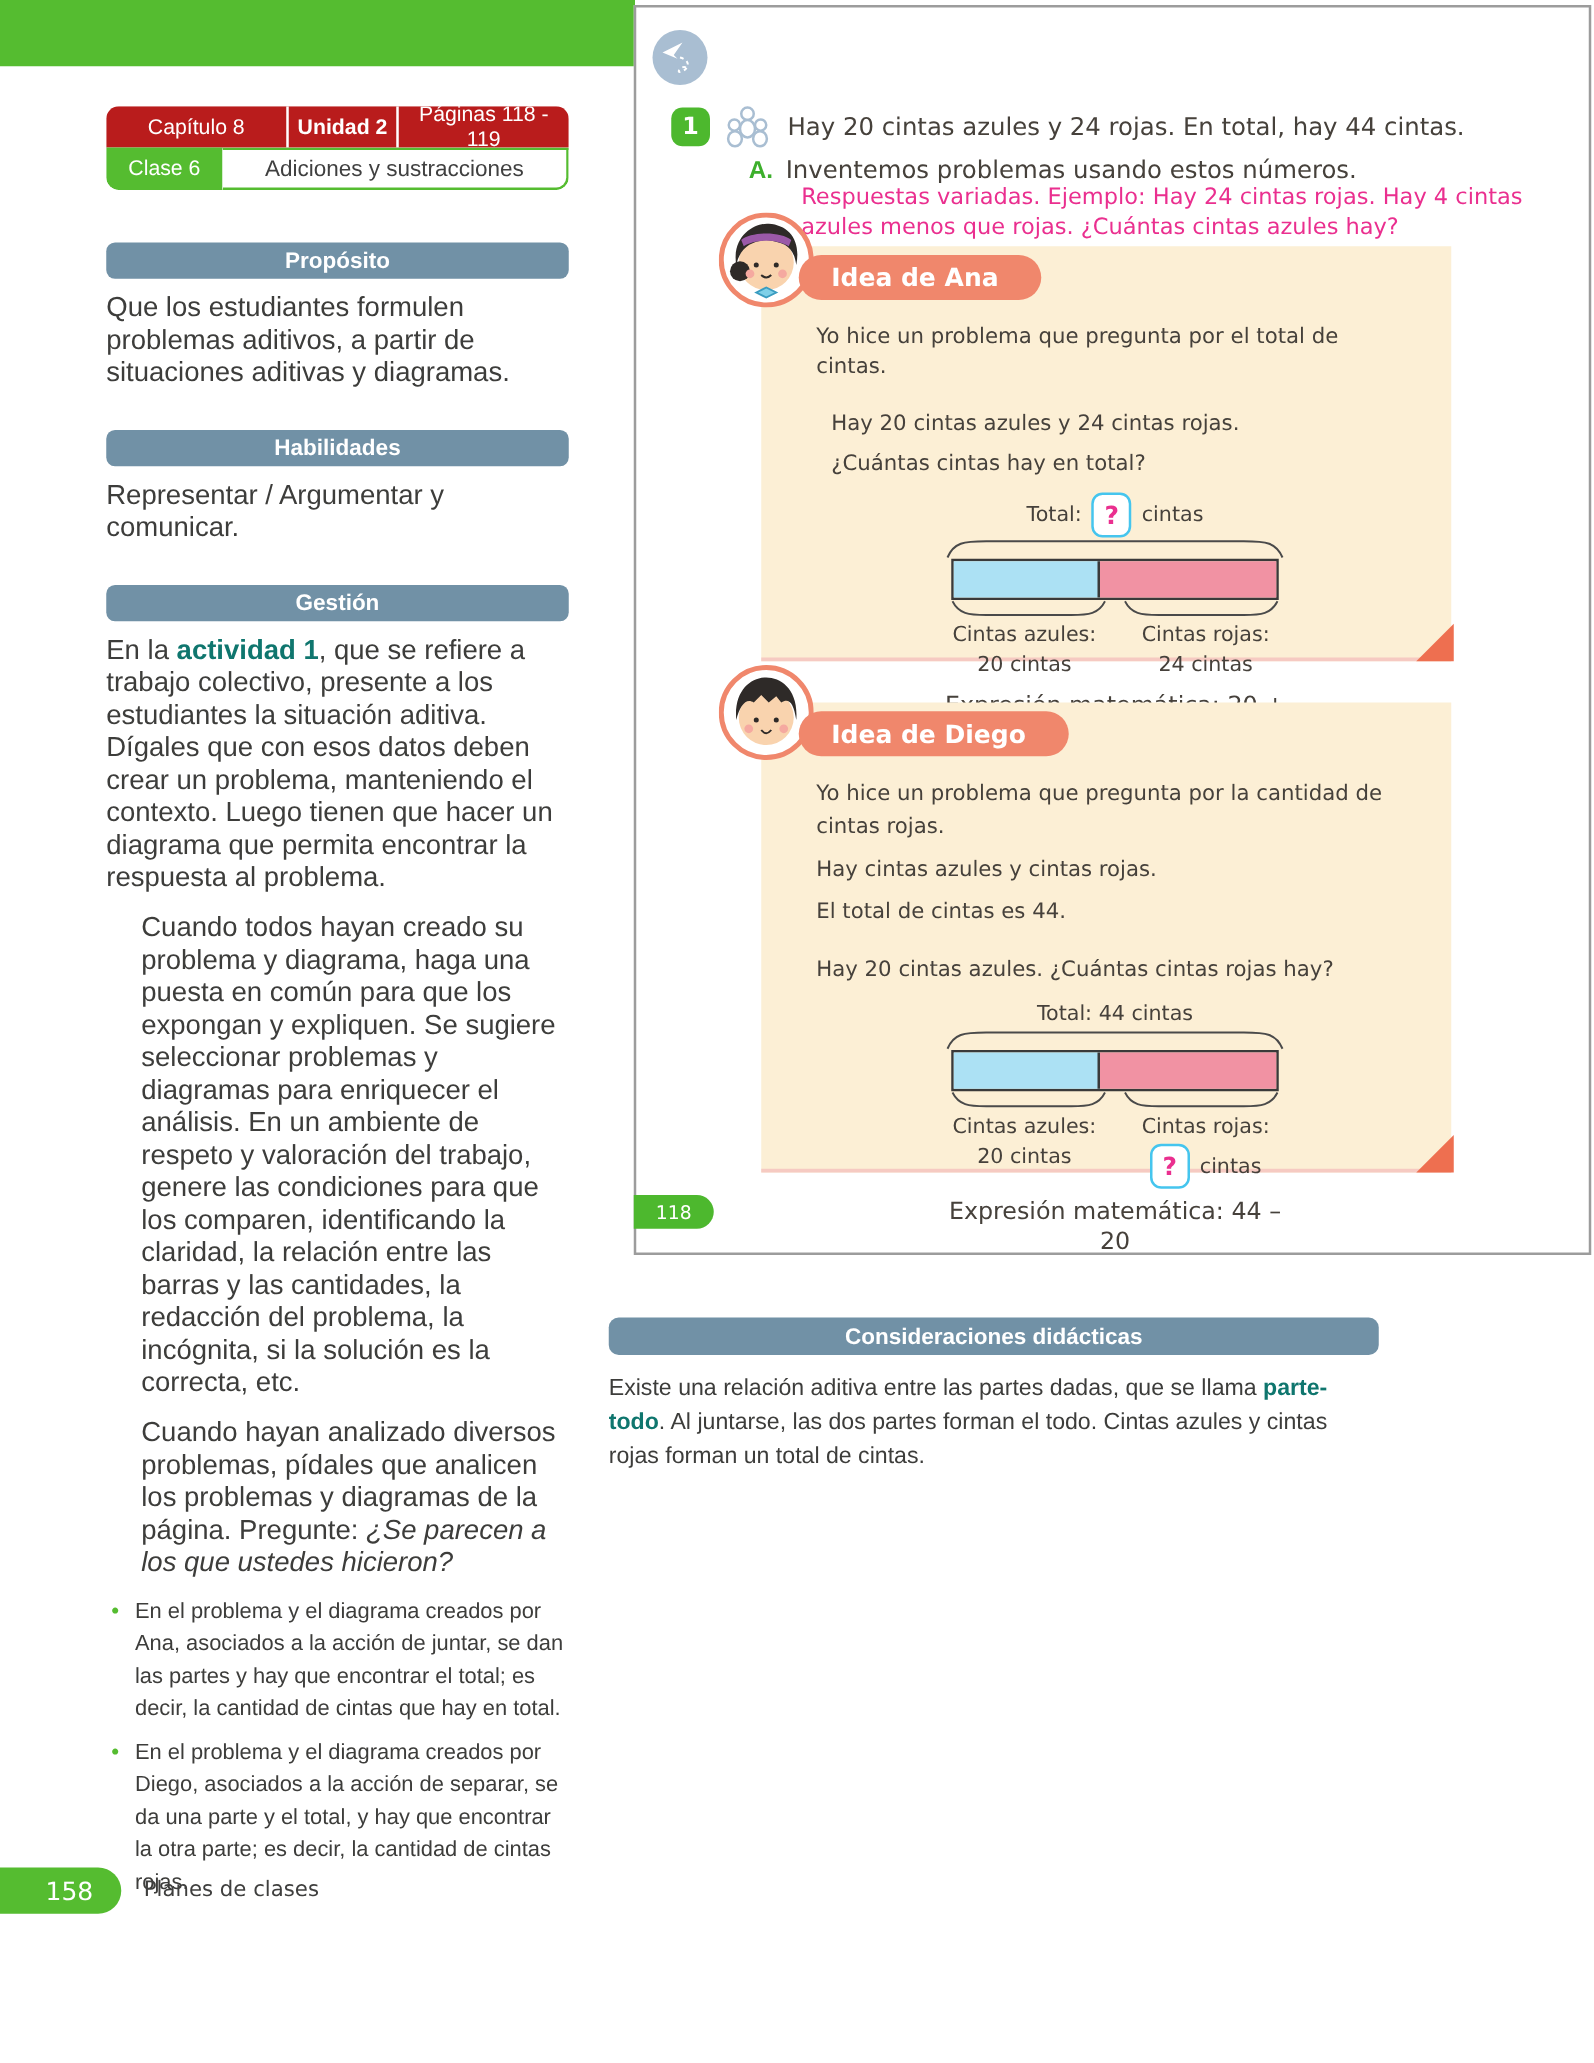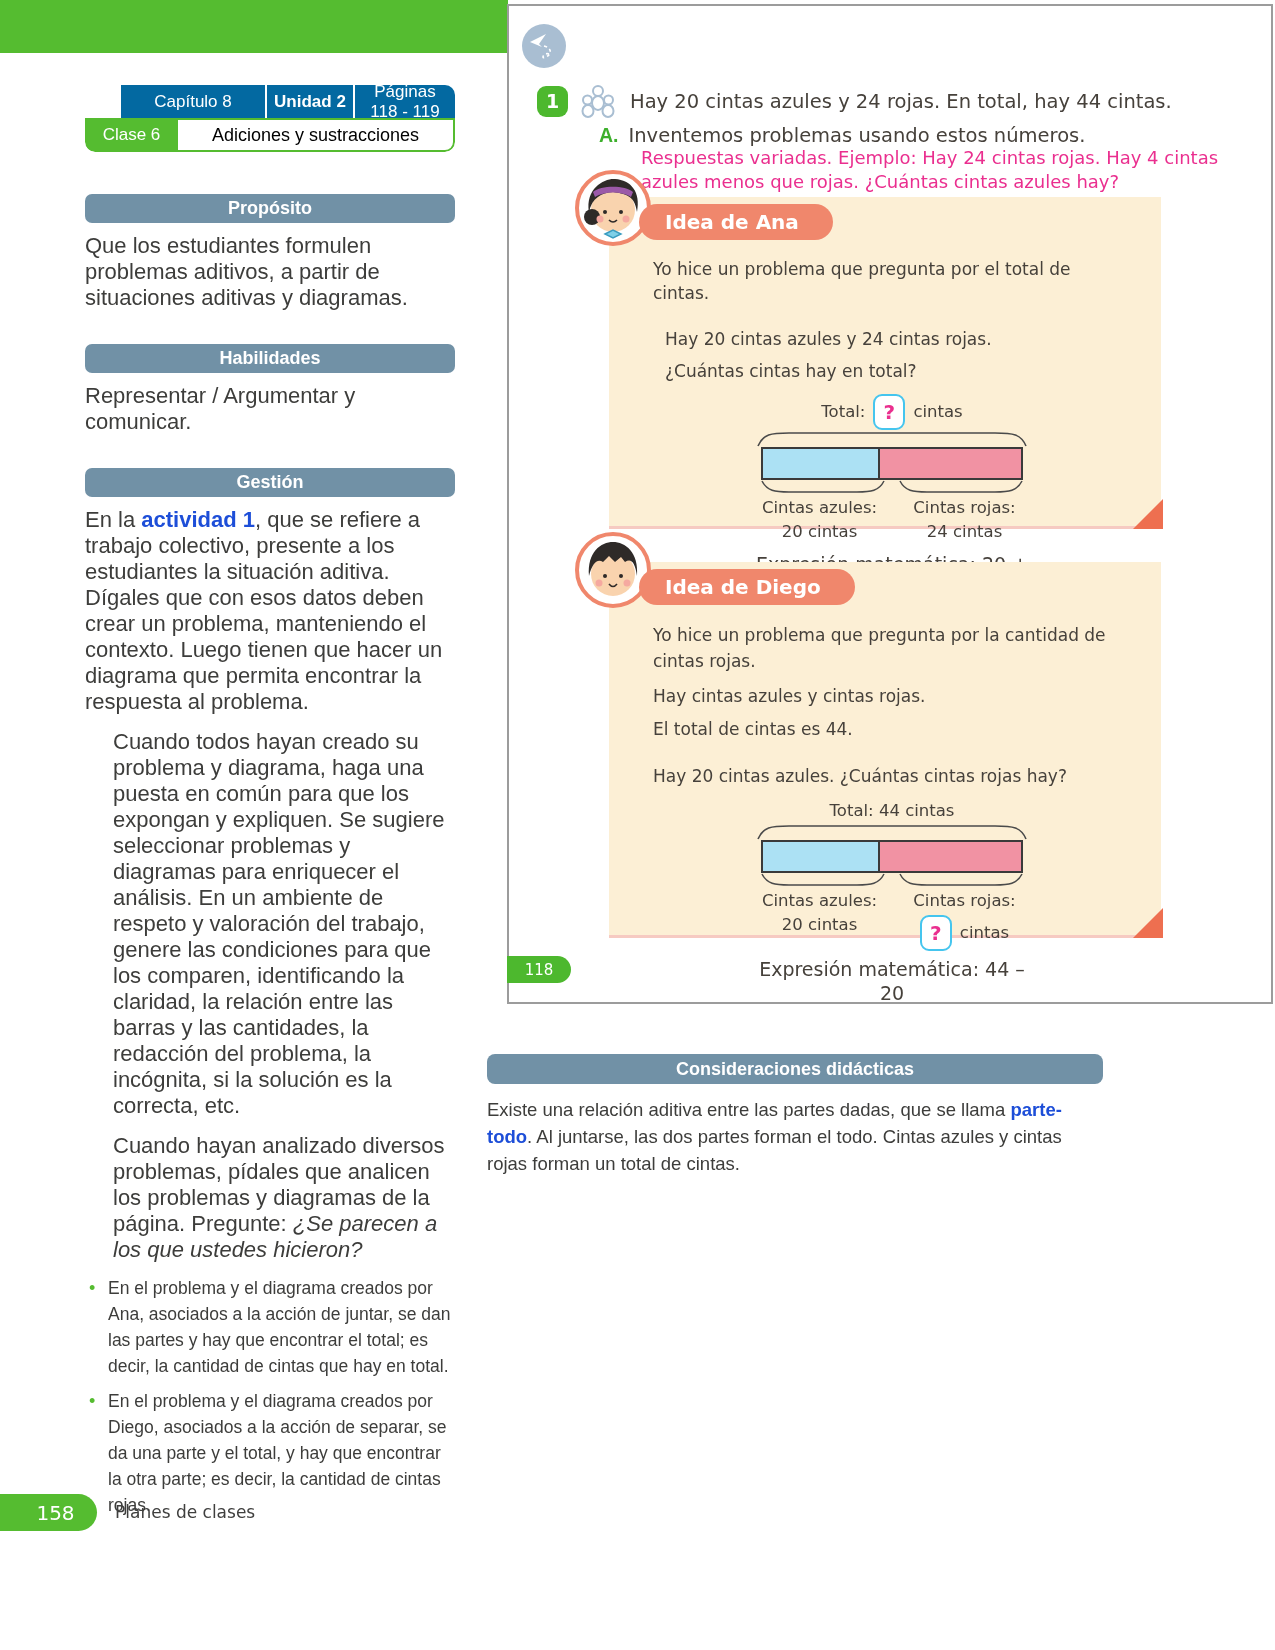--- a/index.html
+++ b/index.html
@@ -10,28 +10,28 @@
   }
   .hand { font-family:"DejaVu Sans", sans-serif; color:#46413b; }
 
   
   .banner { position:absolute; left:0; top:0; width:508px; height:53px; background:#55bc30; }
 
   
   .left-col { position:absolute; left:85px; top:85px; width:370px; }
 
   .lesson-box { width:100%; border-radius:10px; overflow:hidden; font-size:17px; }
-  .lesson-row1 { display:flex; background:#0369a1; color:#fff; height:33px; align-items:flex-start; text-align:center;margin-left:36px; }
+  .lesson-row1 { display:flex; background:#b91c1c; color:#fff; height:33px; align-items:flex-start; text-align:center; }
   .lesson-row1 .cell { border-right:2px solid #fff; padding:0 4px; display:flex; align-items:center; justify-content:center; height:100%; }
   .lesson-row1 .c1 { flex:0 0 146px; }
   .lesson-row1 .c2 { flex:0 0 88px; font-weight:bold; }
   .lesson-row1 .c3 { flex:1; border-right:none; }
   .lesson-row2 { display:flex; height:34px; }
   .lesson-row2 .clase { flex:0 0 93px; background:#55bc30; color:#fff; display:flex; align-items:center; justify-content:center; border-bottom-left-radius:10px; }
-  .lesson-row2 .topic { flex:1; background:#fff; border:2px solid #55bc30; border-left:none; border-bottom-right-radius:10px; color:#000000; font-size:18px; display:flex; align-items:center; justify-content:center; }
+  .lesson-row2 .topic { flex:1; background:#fff; border:2px solid #55bc30; border-left:none; border-bottom-right-radius:10px; color:#404040; font-size:18px; display:flex; align-items:center; justify-content:center; }
 
   .sec-header { margin-top:0; height:29px; background:#7191a6; border-radius:7px; color:#fff;
     font-weight:bold; font-size:18px; display:flex; align-items:center; justify-content:center; }
   .left-col p { font-size:22px; line-height:26px; color:#3d3d3b; }
   .mt { margin-top:14px;margin-left:28px; } .mts { margin-top:10px; }
   .gap1 { margin-top:42px; } .gap2 { margin-top:33px; }
   .bullets { margin-top:12px; list-style:none; }
   .bullets li { position:relative; padding-left:23px; font-size:17.5px; line-height:26px; margin-top:9px; }
   .bullets li::before { content:"•"; position:absolute; left:4px; top:0; color:#55bc30; font-size:18px; }
   .ital { font-style:italic; }
@@ -87,21 +87,21 @@
   .consid { position:absolute; left:487px; top:1054px; width:616px; }
   .consid .sec-header { height:30px; border-radius:8px; }
   .consid p { font-size:18.5px; line-height:27px; margin-top:12px; color:#3d3d3b; }
 
   
   .footer-pill { position:absolute; left:0; top:1494px; width:97px; height:37px; background:#55bc30;
     border-radius:0 19px 19px 0; color:#fff; font-size:20px; display:flex; align-items:center; justify-content:center;
     padding-left:14px; font-family:"DejaVu Sans",sans-serif; }
   .footer-label { position:absolute; left:115px; top:1502px; font-size:17px; font-family:"DejaVu Sans",sans-serif; color:#3f3f3e; }
 
-  b.dk { color:#1d4ed8; }
+  b.dk { color:#0f766e; }
 </style>
 </head>
 <body>
 
 <div class="banner"></div>
 
 <div class="left-col">
 
   <div class="lesson-box">
     <div class="lesson-row1">

